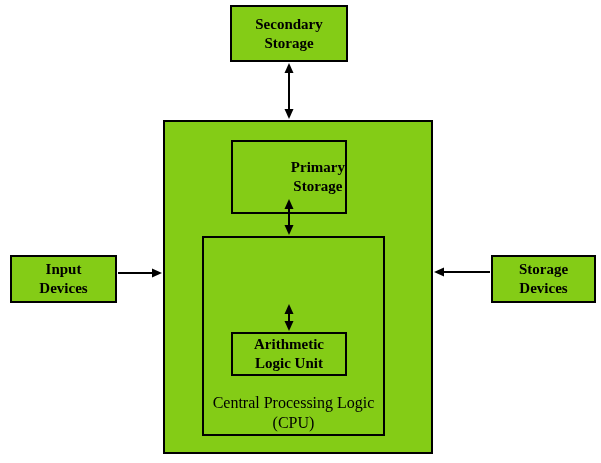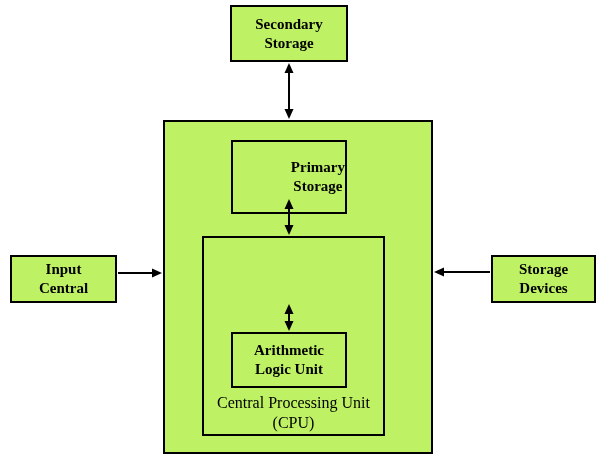--- a/index.html
+++ b/index.html
@@ -12,21 +12,21 @@
     width: 601px;
     height: 463px;
     background: #ffffff;
     font-family: "Liberation Serif", "DejaVu Serif", serif;
     color: #000000;
     overflow: hidden;
   }
   .box {
     position: absolute;
     border: 2px solid #000000;
-    background: #bef264;
+    background: #84cc16;
     display: flex;
     align-items: center;
     justify-content: center;
     box-sizing: border-box;
     text-align: center;
   }
   .label {
     font-weight: bold;
     font-size: 15px;
     line-height: 1.25;
@@ -40,21 +40,21 @@
     line-height: 1.25;
     white-space: pre-line;
     text-align: center;
   }
   
   #secondary-storage { left: 230px; top: 5px;   width: 118px; height: 57px; }
   #system-unit       { left: 163px; top: 120px; width: 270px; height: 334px; }
   #primary-storage   { left: 231px; top: 140px; width: 116px; height: 74px; justify-content: flex-end; }
   #cpu               { left: 202px; top: 236px; width: 183px; height: 200px; }
   #control-unit      { left: 231px; top: 264px; width: 116px; height: 39px; }
-  #alu               { left: 231px; top: 332px; width: 116px; height: 56px; }
+  #alu               { left: 231px; top: 332px; width: 116px; height: 44px; }
   #cpu-caption       { left: 204px; top: 393px; width: 179px; }
   #input-devices     { left: 10px;  top: 255px; width: 107px; height: 48px; }
   #output-devices    { left: 491px; top: 255px; width: 105px; height: 48px; }
   svg.arrows {
     position: absolute;
     left: 0; top: 0;
     pointer-events: none;
   }
   svg.arrows line { stroke: #000000; stroke-width: 2px; }
   svg.arrows polygon { fill: #000000; stroke: none; }
@@ -77,26 +77,26 @@
   </div>
 
   <div class="box" id="cpu"></div>
 
 
   <div class="box" id="alu">
     <span class="label">Arithmetic
 Logic Unit</span>
   </div>
 
-  <div class="caption" id="cpu-caption">Central Processing Unit
+  <div class="caption" id="cpu-caption">Central Processing Logic
 (CPU)</div>
 
   <div class="box" id="input-devices">
     <span class="label">Input
-Central</span>
+Devices</span>
   </div>
 
   <div class="box" id="output-devices">
     <span class="label">Storage
 Devices</span>
   </div>
 
   <svg class="arrows" width="601" height="463" viewBox="0 0 601 463">
 
     <g>

